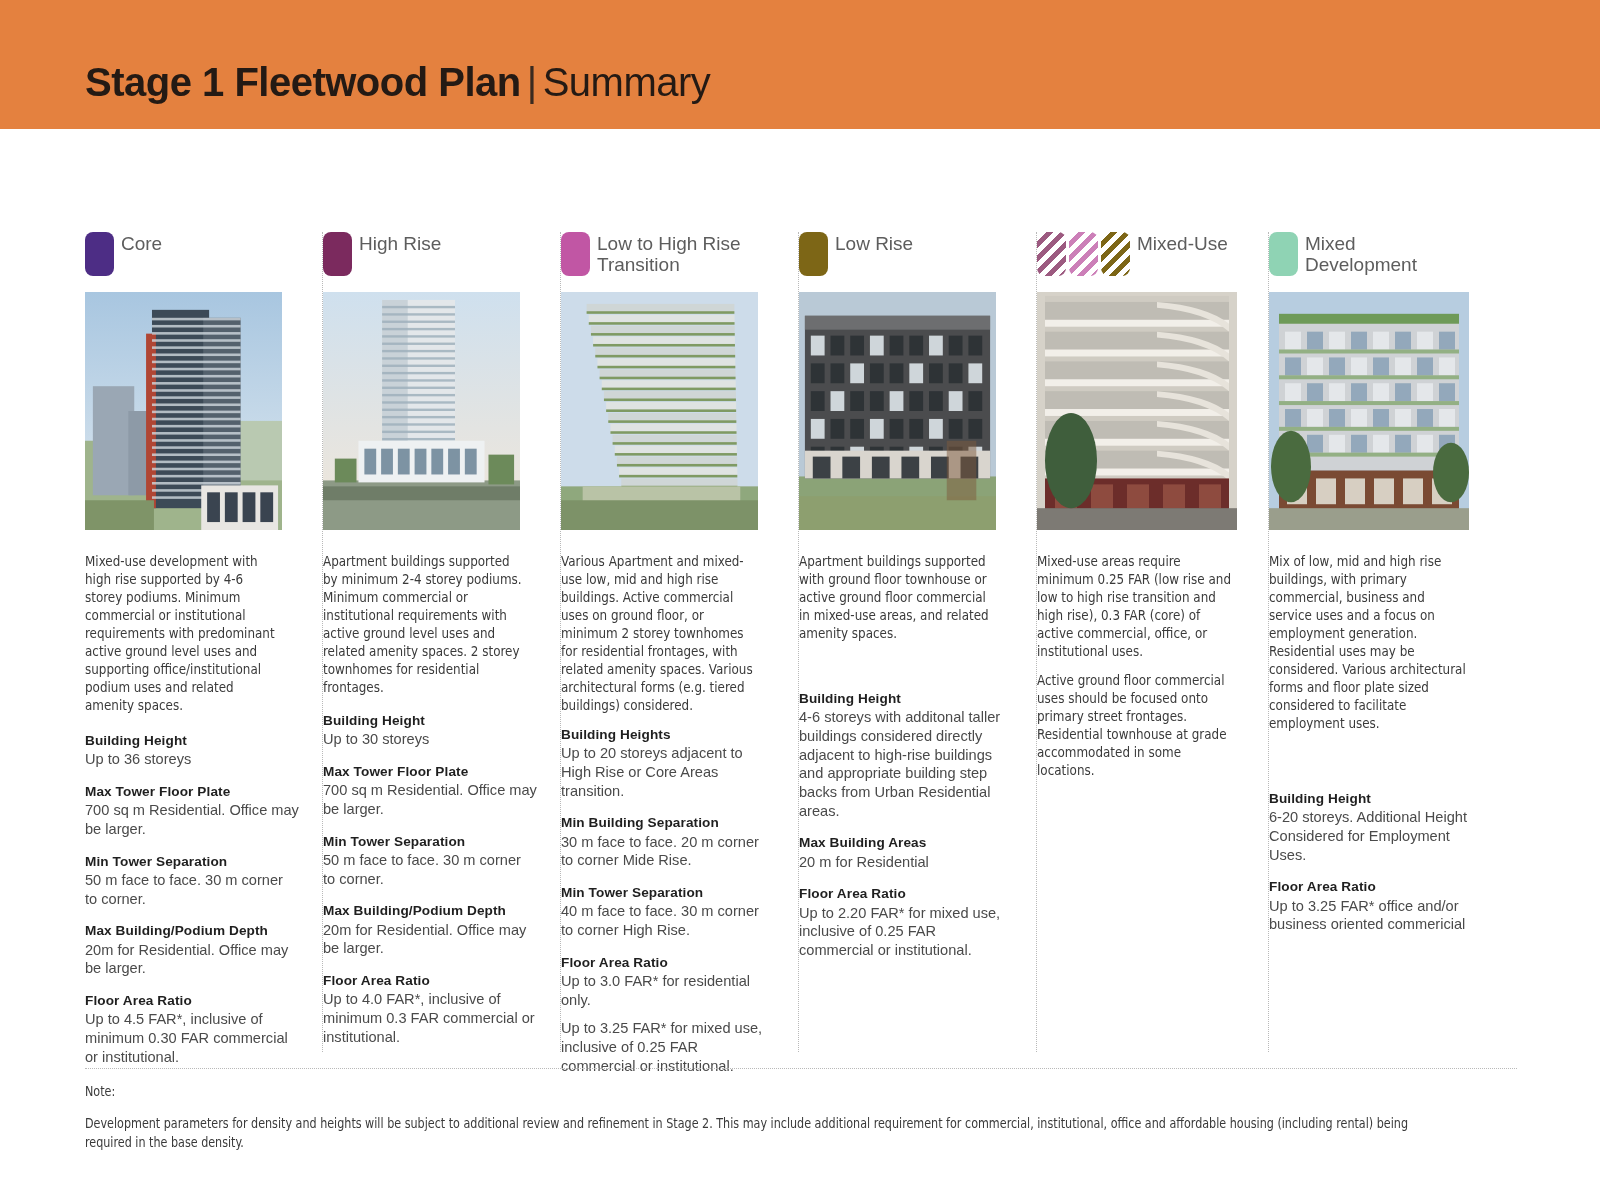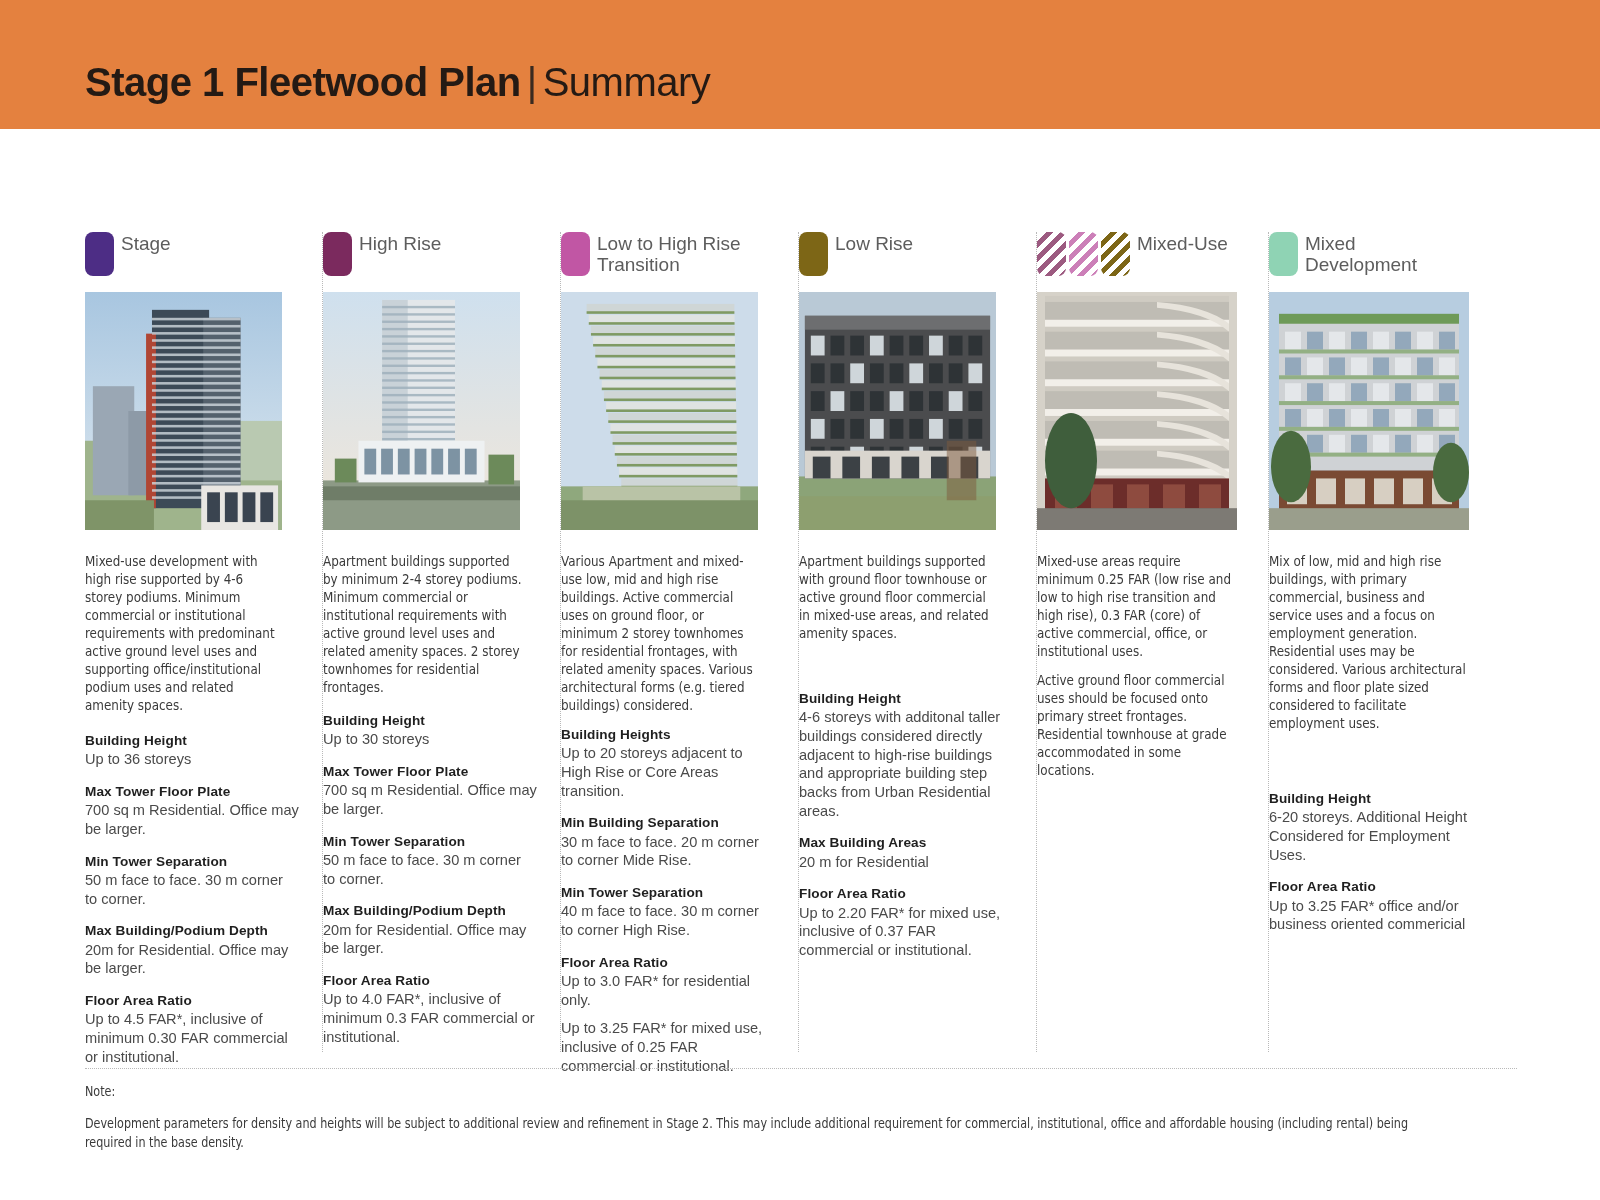--- a/index.html
+++ b/index.html
@@ -114,21 +114,21 @@
     <span class="strong">Stage 1 Fleetwood Plan</span><span class="sep">|</span><span class="light">Summary</span>
   </div>
 </div>
 
 <div id="columns">
     <div class="col col-core">
       <div class="legend">
         <div class="swatches">
           <div class="swatch" style="background: rgb(77, 45, 133);"></div>
         </div>
-        <div class="legend-label">Stage</div>
+        <div class="legend-label">Core</div>
       </div>
       <div class="photo">
 <svg viewBox="0 0 200 240" width="100%" height="100%" preserveAspectRatio="none">
  <defs>
             <linearGradient id="skA" x1="0" y1="0" x2="0" y2="1">
   <stop offset="0%" stop-color="#a8c6e0"></stop>
               <stop offset="100%" stop-color="#dfe9f0"></stop>
             </linearGradient>
           </defs>
  <rect width="200" height="240" fill="url(#skA)"></rect>
@@ -461,21 +461,21 @@
         </div>
         <div class="spec">
           <div class="k">Max Building Areas</div>
           <div class="v">
             <p>20 m for Residential</p>
           </div>
         </div>
         <div class="spec">
           <div class="k">Floor Area Ratio</div>
           <div class="v">
-            <p>Up to 2.20 FAR* for mixed use, inclusive of 0.37 FAR commercial or institutional.</p>
+            <p>Up to 2.20 FAR* for mixed use, inclusive of 0.25 FAR commercial or institutional.</p>
           </div>
         </div>
       </div>
       <div class="divider"></div>
     </div>
     <div class="col col-mixeduse cond">
       <div class="legend">
         <div class="swatches">
           <div class="swatch" style="background: repeating-linear-gradient(-45deg, rgb(156, 90, 128) 0px, rgb(156, 90, 128) 5px, rgba(255, 255, 255, 0.55) 5px, rgba(255, 255, 255, 0.55) 10px);"></div>
           <div class="swatch" style="background: repeating-linear-gradient(-45deg, rgb(204, 127, 184) 0px, rgb(204, 127, 184) 5px, rgba(255, 255, 255, 0.55) 5px, rgba(255, 255, 255, 0.55) 10px);"></div>

